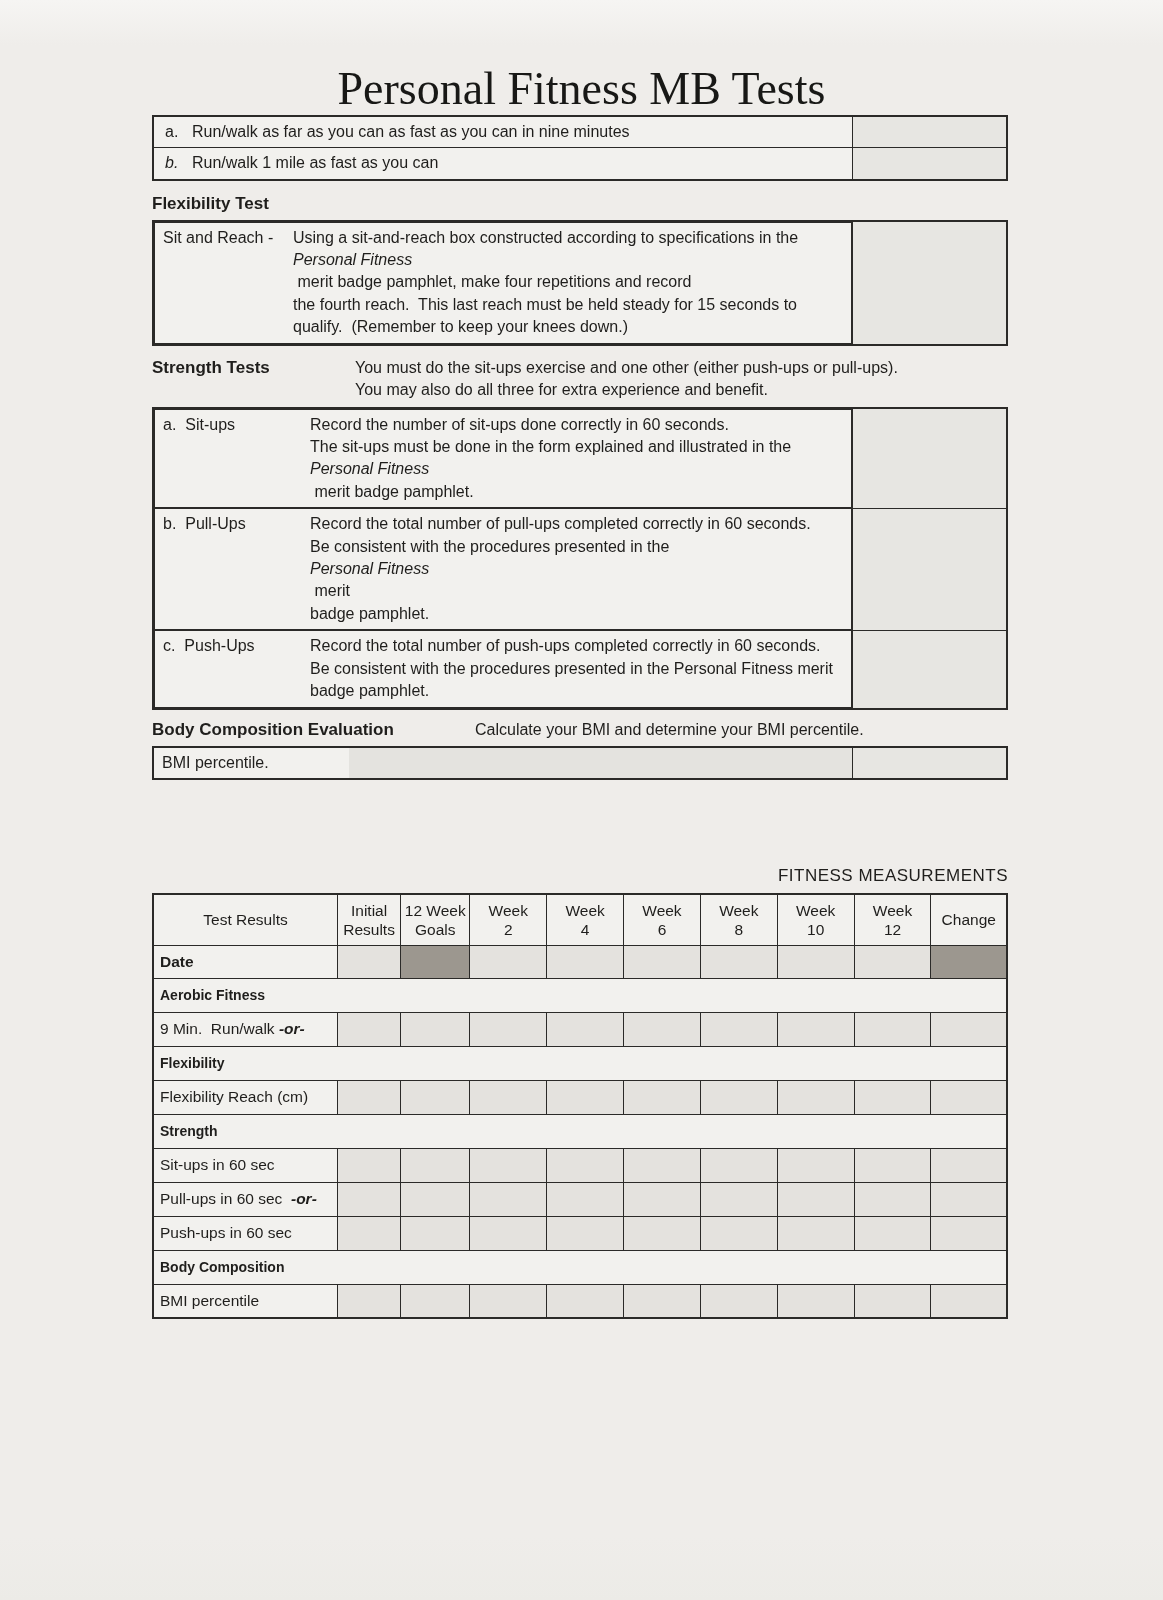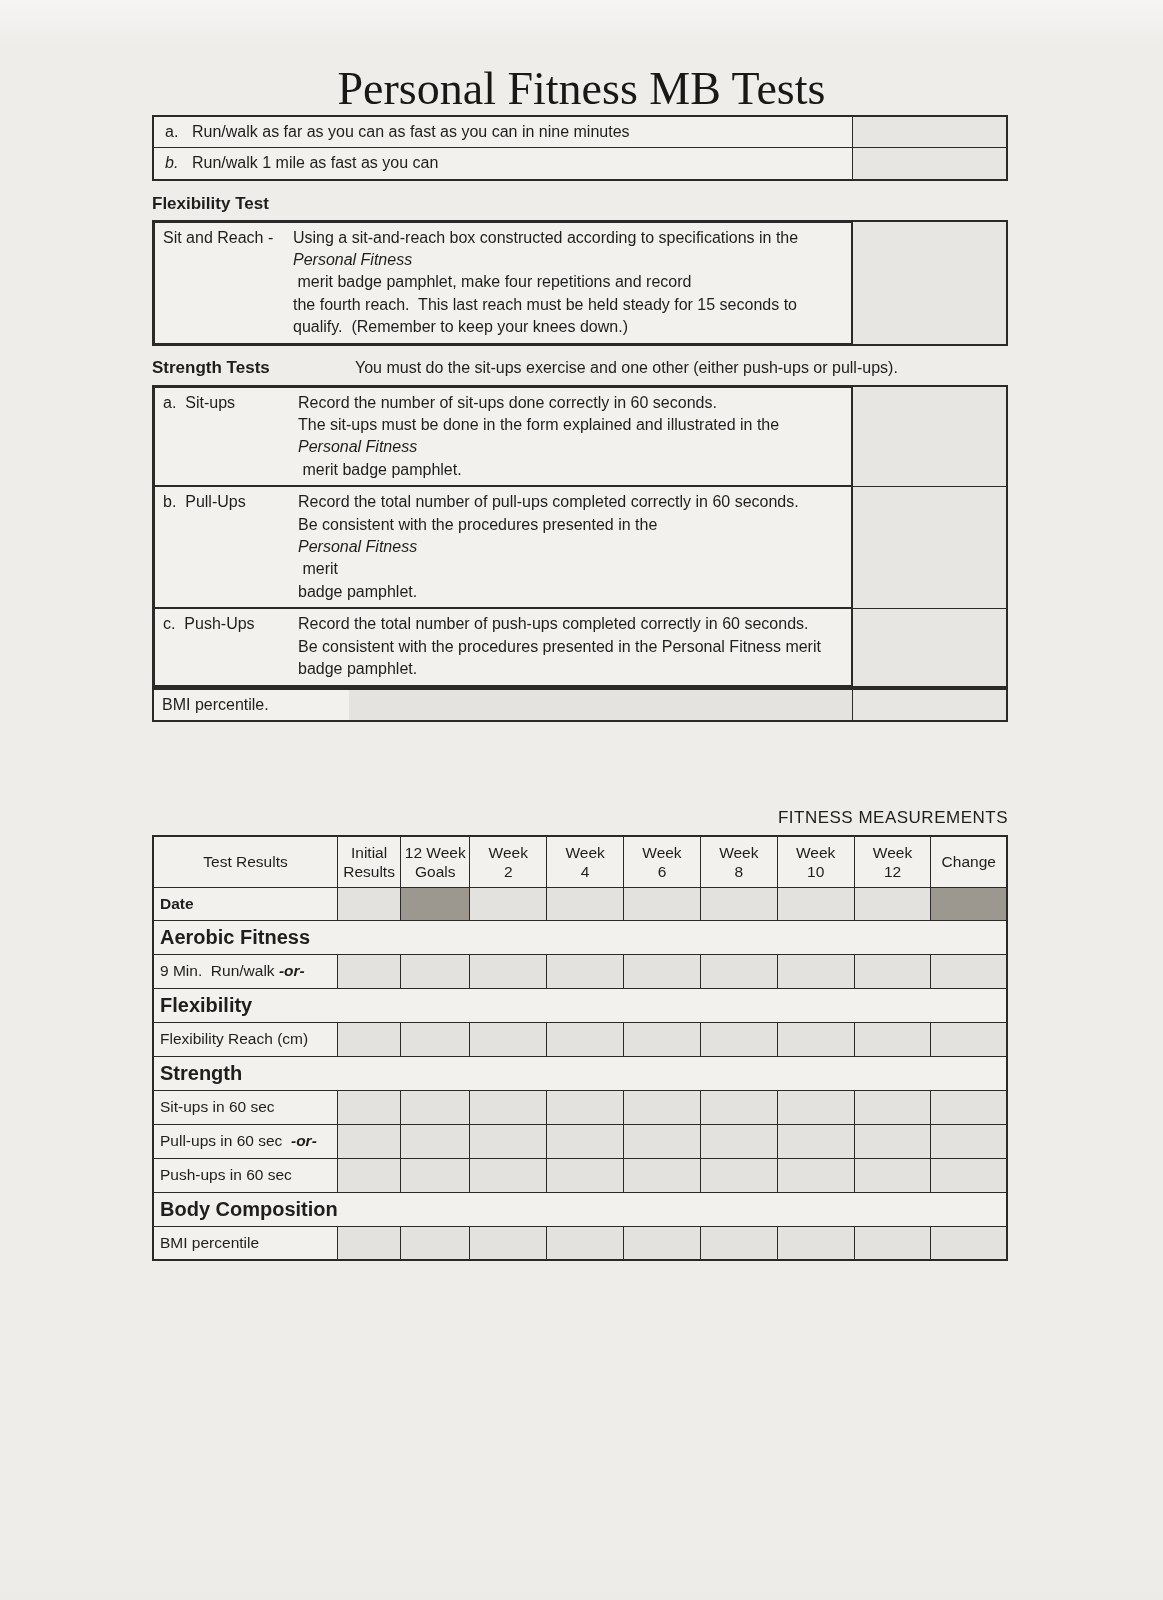--- a/index.html
+++ b/index.html
@@ -42,21 +42,21 @@
 
   .aerobic-table tr { height:32px; }
 
   .flex-head { margin-top:12px; margin-bottom:5px; }
   .flex-cell { display:flex; }
   .flex-cell .side-label { width:130px; flex:none; }
   .desc-lines span { display:block; }
 
   .strength-head { margin-top:11px; margin-bottom:6px; }
   .strength-head .sec-title { width:203px; }
-  .strength-row .cell-main { display:flex; }
+  .strength-row .cell-main { display:flex;gap:12px; }
   .strength-row .side-label { width:135px; flex:none; white-space:pre-wrap; }
 
   .bc-head { margin-top:9px; margin-bottom:5px; }
   .bc-head .sec-title { width:323px; }
 
   .bmi-table tr { height:28px; }
   .bmi-table .cell-fill { background:#e4e3df; }
 
   .fm-title { margin-top:86px; text-align:right; font-size:17px; letter-spacing:0.5px; }
   .fm-table { margin-top:7px; border:2px solid #2b2a28; }
@@ -68,21 +68,21 @@
   }
   .fm-table td { vertical-align:middle; }
   .row-label {
     background:#f2f1ee; font-size:15.5px; padding-left:6px;
     white-space:pre-wrap;
   }
   .fm-data { height:34px;margin-left:23px; }
   .fm-data .cell-input { background:#e4e2de; }
   .cell-dark { background:#9c978f !important; }
   .fm-section td {
-    background:#f2f1ee; font-weight:bold; font-size:20px;
+    background:#f2f1ee; font-weight:bold; font-size:14px;
     padding-left:6px; height:31px;
   }
   .row-date { height:33px; }
   .row-date .row-label { font-weight:bold; }
 </style>
 </head>
 <body>
 
 <div class="page">
 
@@ -134,20 +134,21 @@
         </td>
         <td class="cell-need"></td>
       </tr>
     </tbody>
       </table>
 
     <div class="sec-head strength-head">
       <span class="sec-title">Strength Tests</span>
       <span class="sec-instr">
         <span style="display:block">You must do the sit-ups exercise and one other (either push-ups or pull-ups).</span>
+        <span style="display:block">You may also do all three for extra experience and benefit.</span>
       </span>
     </div>
 
     <table class="form-table">
       <colgroup>
           <col style="width:81.9%">
           <col style="width:18.1%">
         </colgroup>
       <tbody>
           <tr class="strength-row">
@@ -179,20 +180,24 @@
             <span class="pw">Record the total number of push-ups completed correctly in 60 seconds.</span>
             <span class="pw">Be consistent with the procedures presented in the Personal Fitness merit</span>
             <span class="pw">badge pamphlet.</span>
           </span>
         </td>
         <td class="cell-need"></td>
       </tr>
     </tbody>
       </table>
 
+    <div class="sec-head bc-head">
+      <span class="sec-title">Body Composition Evaluation</span>
+      <span class="sec-instr">Calculate your BMI and determine your BMI percentile.</span>
+    </div>
 
     <table class="form-table bmi-table">
       <colgroup>
           <col style="width:23%">
           <col style="width:58.9%">
           <col style="width:18.1%">
         </colgroup>
       <tbody>
           <tr>
         <td class="cell-main" style="border-right:none;">

